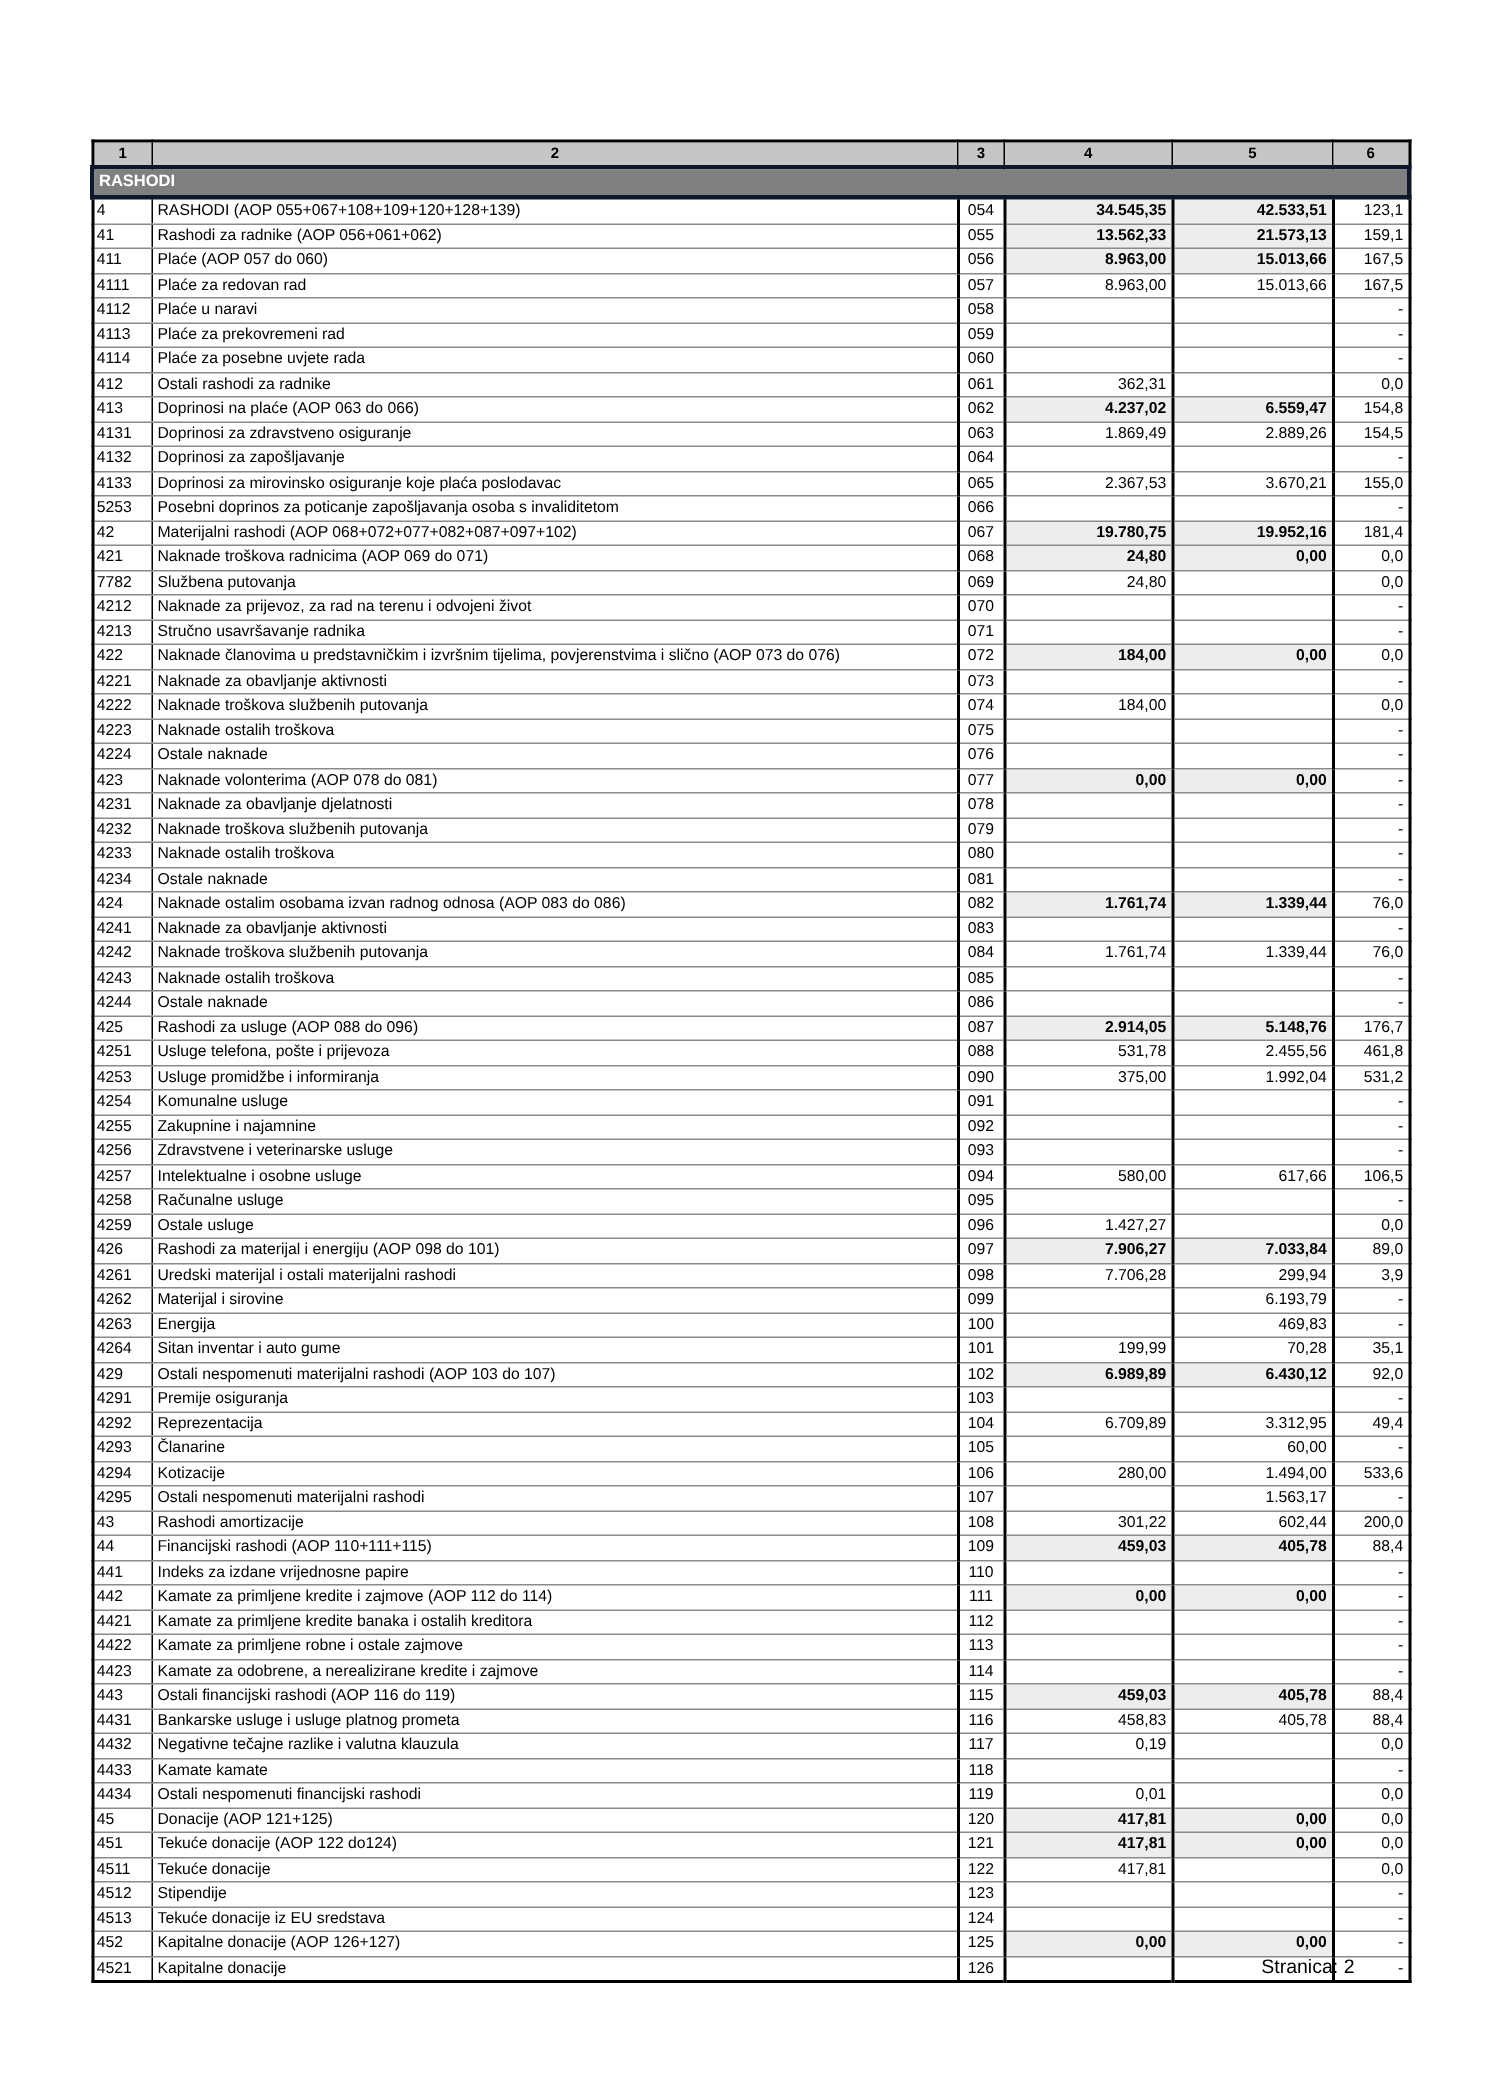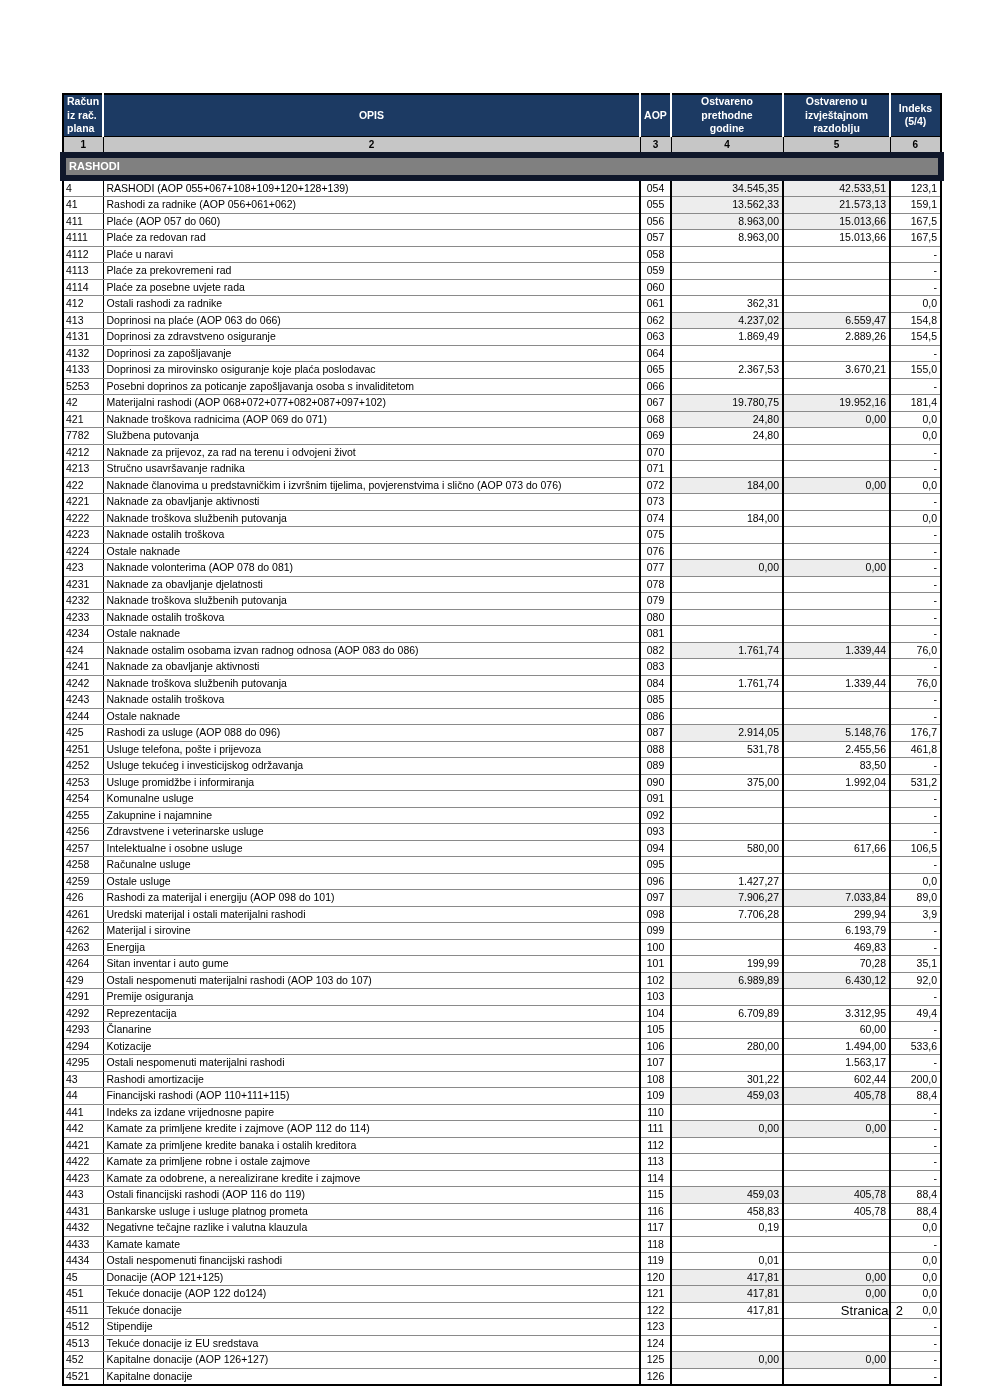--- a/index.html
+++ b/index.html
@@ -55,42 +55,42 @@
   }
   
   tr.section td {
     background: #808080;
     color: #ffffff;
     font-weight: bold;
     font-size: 11px;
     height: 15px;
     line-height: 15px;
     padding-left: 3px;
-    border: 6px solid #0f172a;
+    border: 3px solid #0f172a;
   }
   
   tbody.data td {
     font-size: 10.5px;
     height: 15.5px;
     line-height: 15.5px;
     padding: 0 3px;
     border-top: 1px solid #8a8a8a;
     border-bottom: 1px solid #8a8a8a;
     border-left: 1px solid #000;
     color: #000;
     background: #fff;
   }
   tbody.data td.c-racun { text-align: left; padding-left: 2px; border-left: none; }
   tbody.data td.c-opis  { text-align: left; }
   tbody.data td.c-aop   { text-align: center; border-left: 2px solid #000; }
   tbody.data td.c-prev,
   tbody.data td.c-curr,
   tbody.data td.c-idx   { text-align: right; border-left: 2px solid #000; }
   tbody.data tr.agg td.c-prev,
-  tbody.data tr.agg td.c-curr { background: #ededed; }
+  tbody.data tr.agg td.c-curr { background: #ededed; font-weight: bold; }
   .footer {
     position: absolute;
     top: 1303px;
     left: 0;
     width: 903px;
     text-align: right;
     font-size: 13px;
     color: #000;
   }
 </style>
@@ -102,34 +102,20 @@
   <table class="report">
     <colgroup>
       <col style="width:40px">
       <col style="width:537px">
       <col style="width:31px">
       <col style="width:112px">
       <col style="width:107px">
       <col style="width:51px">
     </colgroup>
     <thead>
-      <tr class="hdr">
-        <th>Račun
-iz rač.
-plana</th>
-        <th>OPIS</th>
-        <th>AOP</th>
-        <th>Ostvareno prethodne
-godine</th>
-        <th>Ostvareno u
-izvještajnom
-razdoblju</th>
-        <th>Indeks
-(5/4)</th>
-      </tr>
       <tr class="nums">
         <th>1</th>
         <th>2</th>
         <th>3</th>
         <th>4</th>
         <th>5</th>
         <th>6</th>
       </tr>
       <tr class="section">
         <td colspan="6">RASHODI</td>
@@ -410,28 +396,20 @@
         </tr>
         <tr>
           <td class="c-racun">4251</td>
           <td class="c-opis">Usluge telefona, pošte i prijevoza</td>
           <td class="c-aop">088</td>
           <td class="c-prev">531,78</td>
           <td class="c-curr">2.455,56</td>
           <td class="c-idx">461,8</td>
         </tr>
         <tr>
-          <td class="c-racun">4252</td>
-          <td class="c-opis">Usluge tekućeg i investicijskog održavanja</td>
-          <td class="c-aop">089</td>
-          <td class="c-prev"></td>
-          <td class="c-curr">83,50</td>
-          <td class="c-idx">-</td>
-        </tr>
-        <tr>
           <td class="c-racun">4253</td>
           <td class="c-opis">Usluge promidžbe i informiranja</td>
           <td class="c-aop">090</td>
           <td class="c-prev">375,00</td>
           <td class="c-curr">1.992,04</td>
           <td class="c-idx">531,2</td>
         </tr>
         <tr>
           <td class="c-racun">4254</td>
           <td class="c-opis">Komunalne usluge</td>

